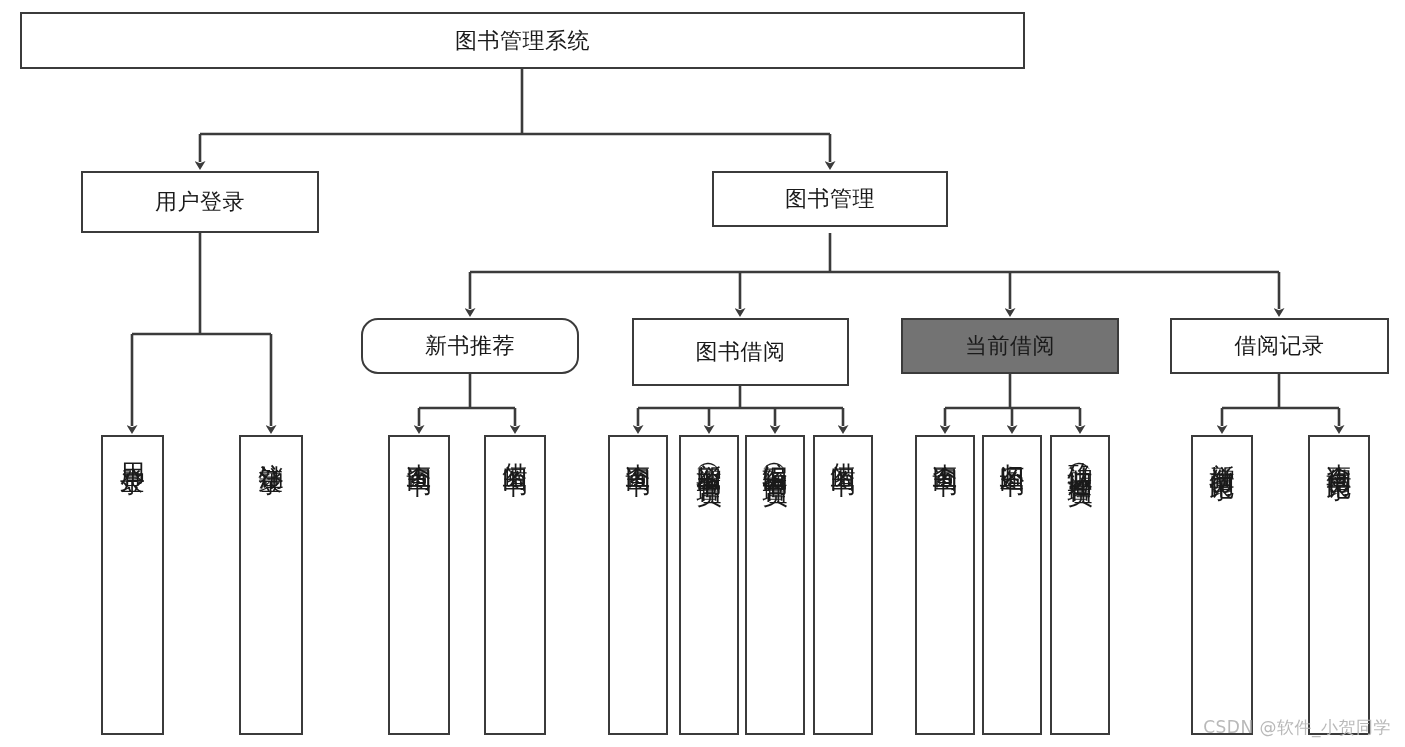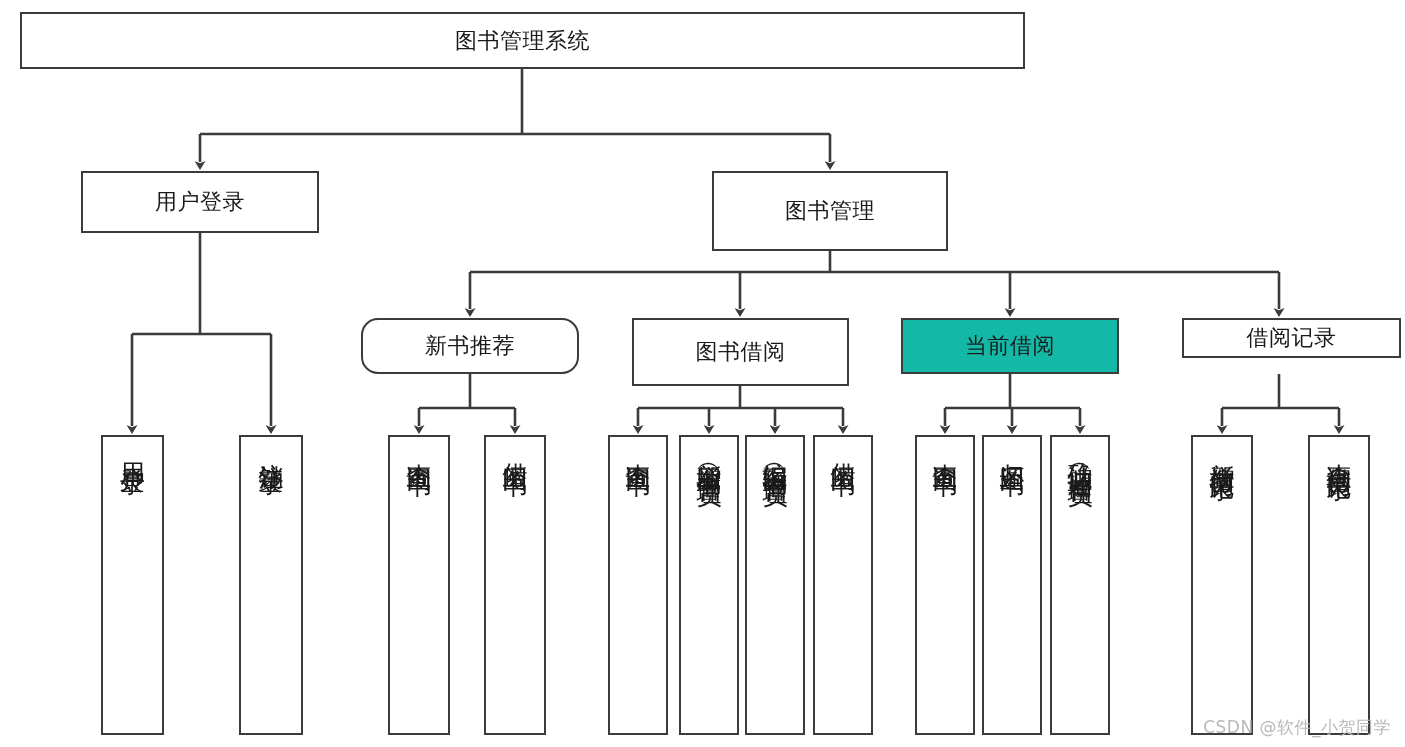--- a/index.html
+++ b/index.html
@@ -132,37 +132,37 @@
   </svg>
 
   <div class="node h root" style="left: 20px; top: 12px; width: 1005px; height: 57px; border-color: rgb(59, 59, 59); background: rgb(255, 255, 255); color: rgb(26, 26, 26);">
     <span class="lbl">图书管理系统</span>
   </div>
 
   <div class="node h" style="left: 81px; top: 171px; width: 238px; height: 62px; border-color: rgb(59, 59, 59); background: rgb(255, 255, 255); color: rgb(26, 26, 26);">
     <span class="lbl">用户登录</span>
   </div>
 
-  <div class="node h" style="left: 712px; top: 171px; width: 236px; height: 80px; border-color: rgb(59, 59, 59); background: rgb(255, 255, 255); color: rgb(26, 26, 26);">
+  <div class="node h" style="left: 712px; top: 171px; width: 236px; height: 56px; border-color: rgb(59, 59, 59); background: rgb(255, 255, 255); color: rgb(26, 26, 26);">
     <span class="lbl">图书管理</span>
   </div>
 
   <div class="node h" style="left: 361px; top: 318px; width: 218px; height: 56px; border-color: rgb(59, 59, 59); background: rgb(255, 255, 255); color: rgb(26, 26, 26); border-radius: 17px;">
     <span class="lbl">新书推荐</span>
   </div>
 
   <div class="node h" style="left: 632px; top: 318px; width: 217px; height: 68px; border-color: rgb(59, 59, 59); background: rgb(255, 255, 255); color: rgb(26, 26, 26);">
     <span class="lbl">图书借阅</span>
   </div>
 
-  <div class="node h" style="left: 901px; top: 318px; width: 218px; height: 56px; border-color: rgb(59, 59, 59); background: #14b8a6; color: rgb(26, 26, 26);">
+  <div class="node h" style="left: 901px; top: 318px; width: 218px; height: 56px; border-color: rgb(59, 59, 59); background: #737373; color: rgb(26, 26, 26);">
     <span class="lbl">当前借阅</span>
   </div>
 
-  <div class="node h" style="left: 1170px; top: 318px; width: 219px; height: 40px; border-color: rgb(59, 59, 59); background: rgb(255, 255, 255); color: rgb(26, 26, 26); margin-left: 12px;">
+  <div class="node h" style="left: 1170px; top: 318px; width: 219px; height: 56px; border-color: rgb(59, 59, 59); background: rgb(255, 255, 255); color: rgb(26, 26, 26);">
     <span class="lbl">借阅记录</span>
   </div>
 
   <div class="node v" style="left: 101px; top: 435px; width: 63px; height: 300px; border-color: rgb(59, 59, 59); background: rgb(255, 255, 255); color: rgb(26, 26, 26);">
     <span class="lbl">用户登录</span>
   </div>
 
   <div class="node v" style="left: 239px; top: 435px; width: 64px; height: 300px; border-color: rgb(59, 59, 59); background: rgb(255, 255, 255); color: rgb(26, 26, 26);">
     <span class="lbl">注销登录</span>
   </div>

